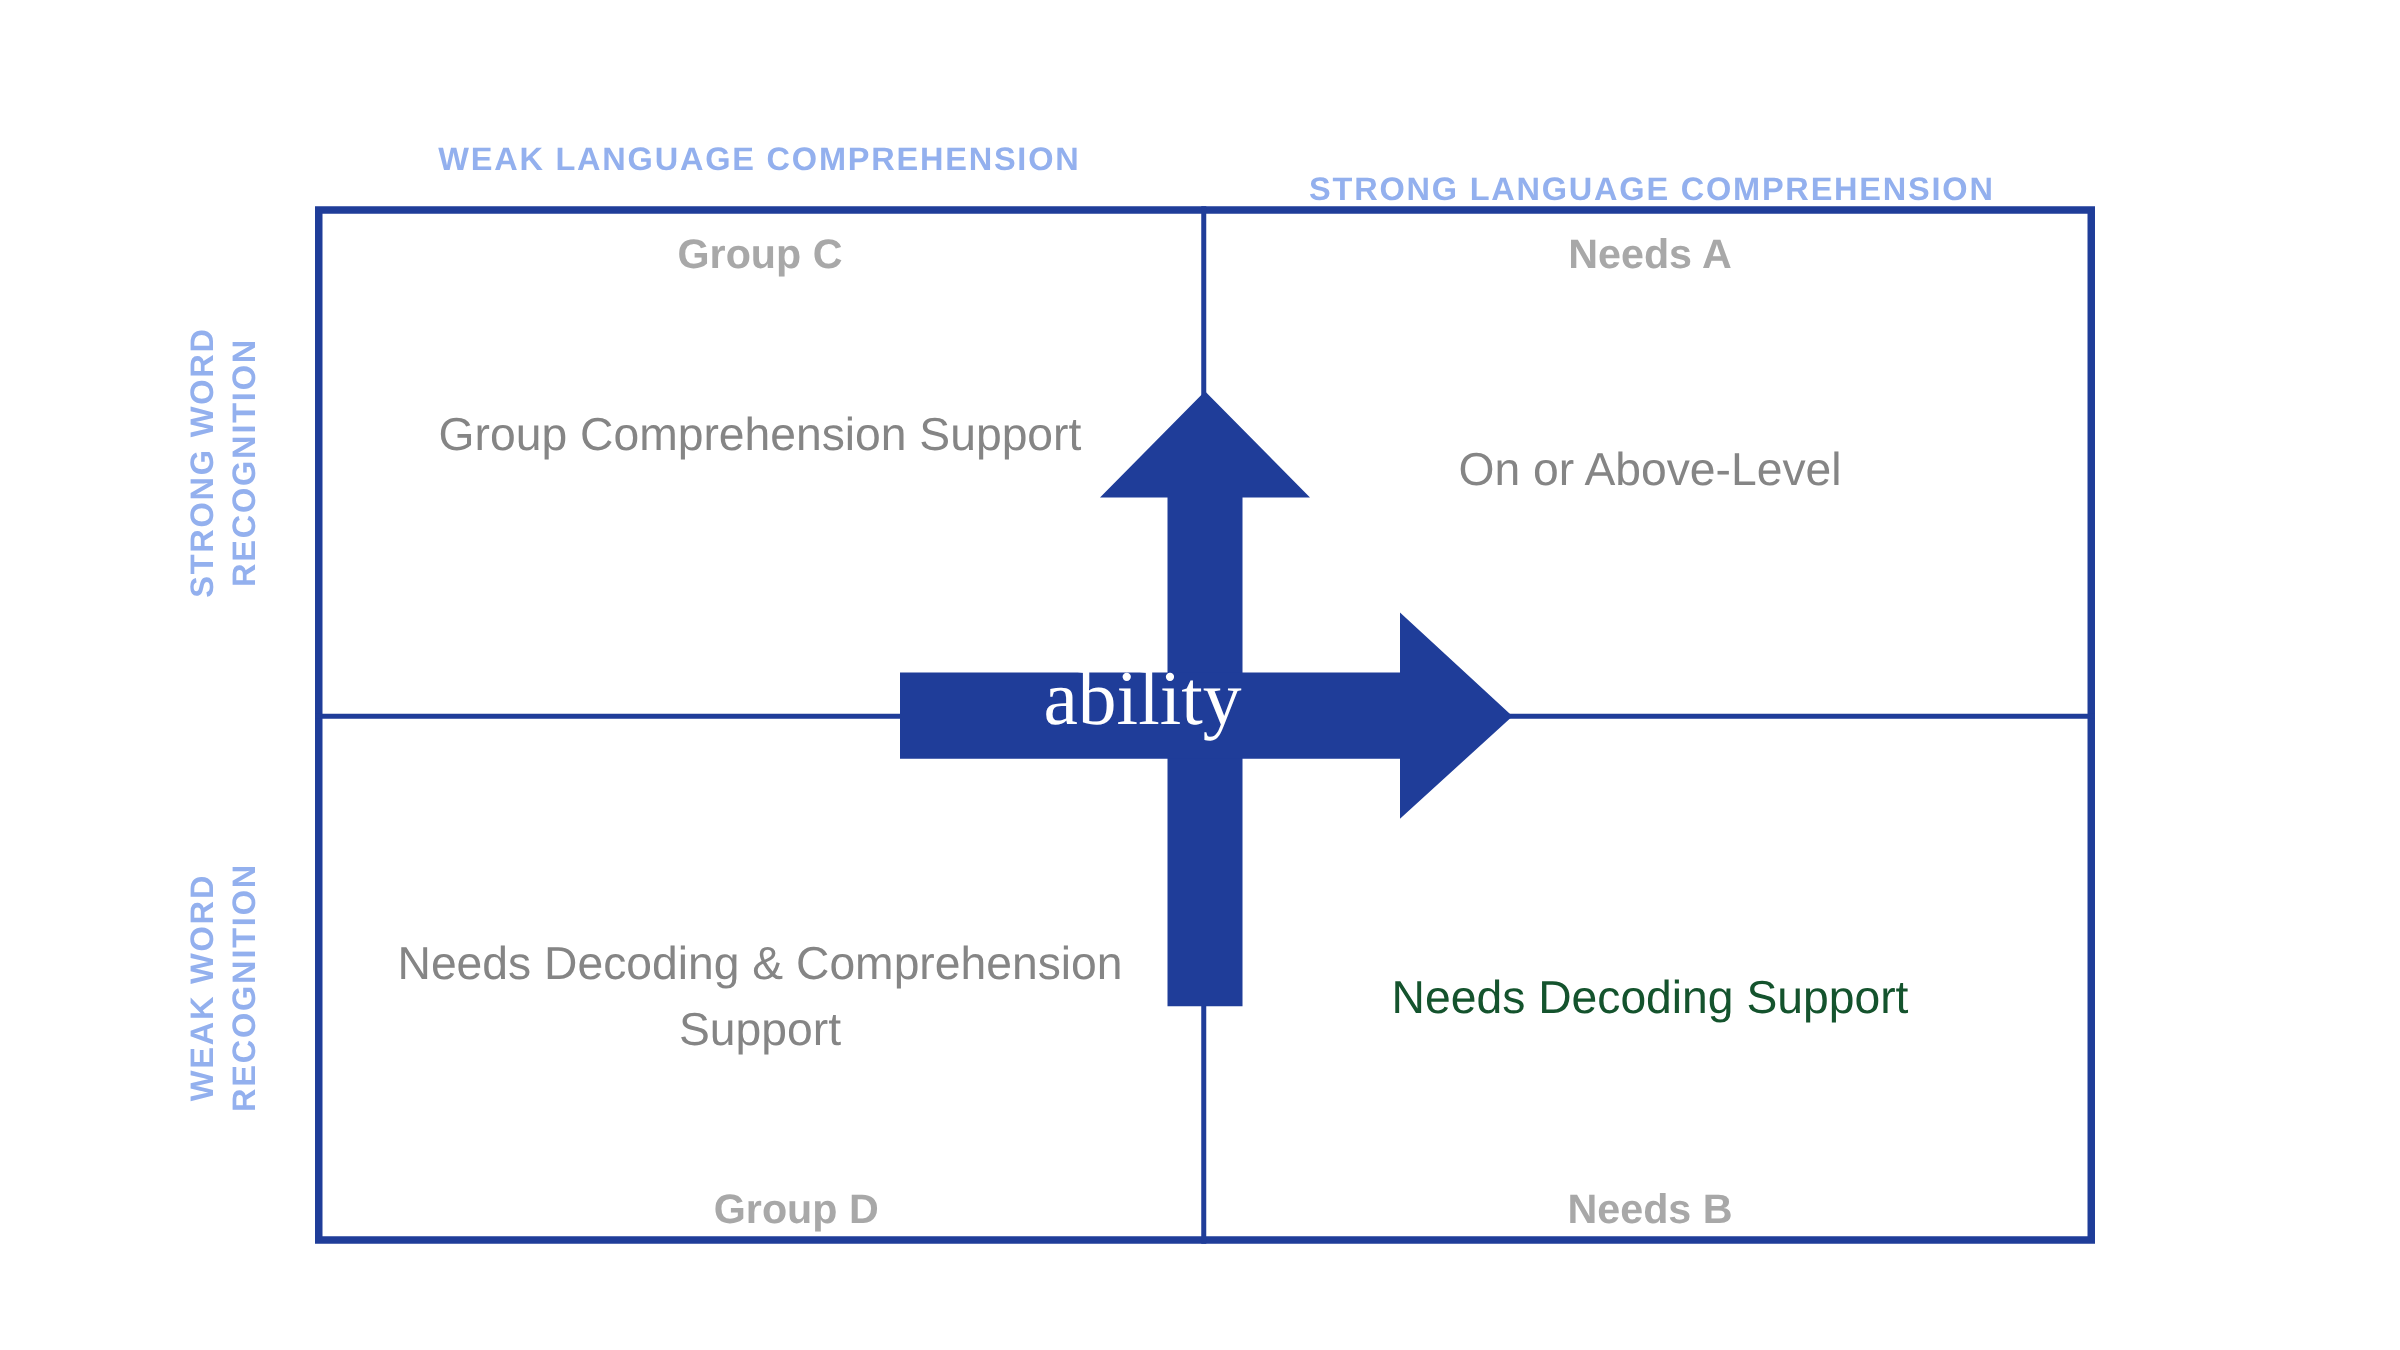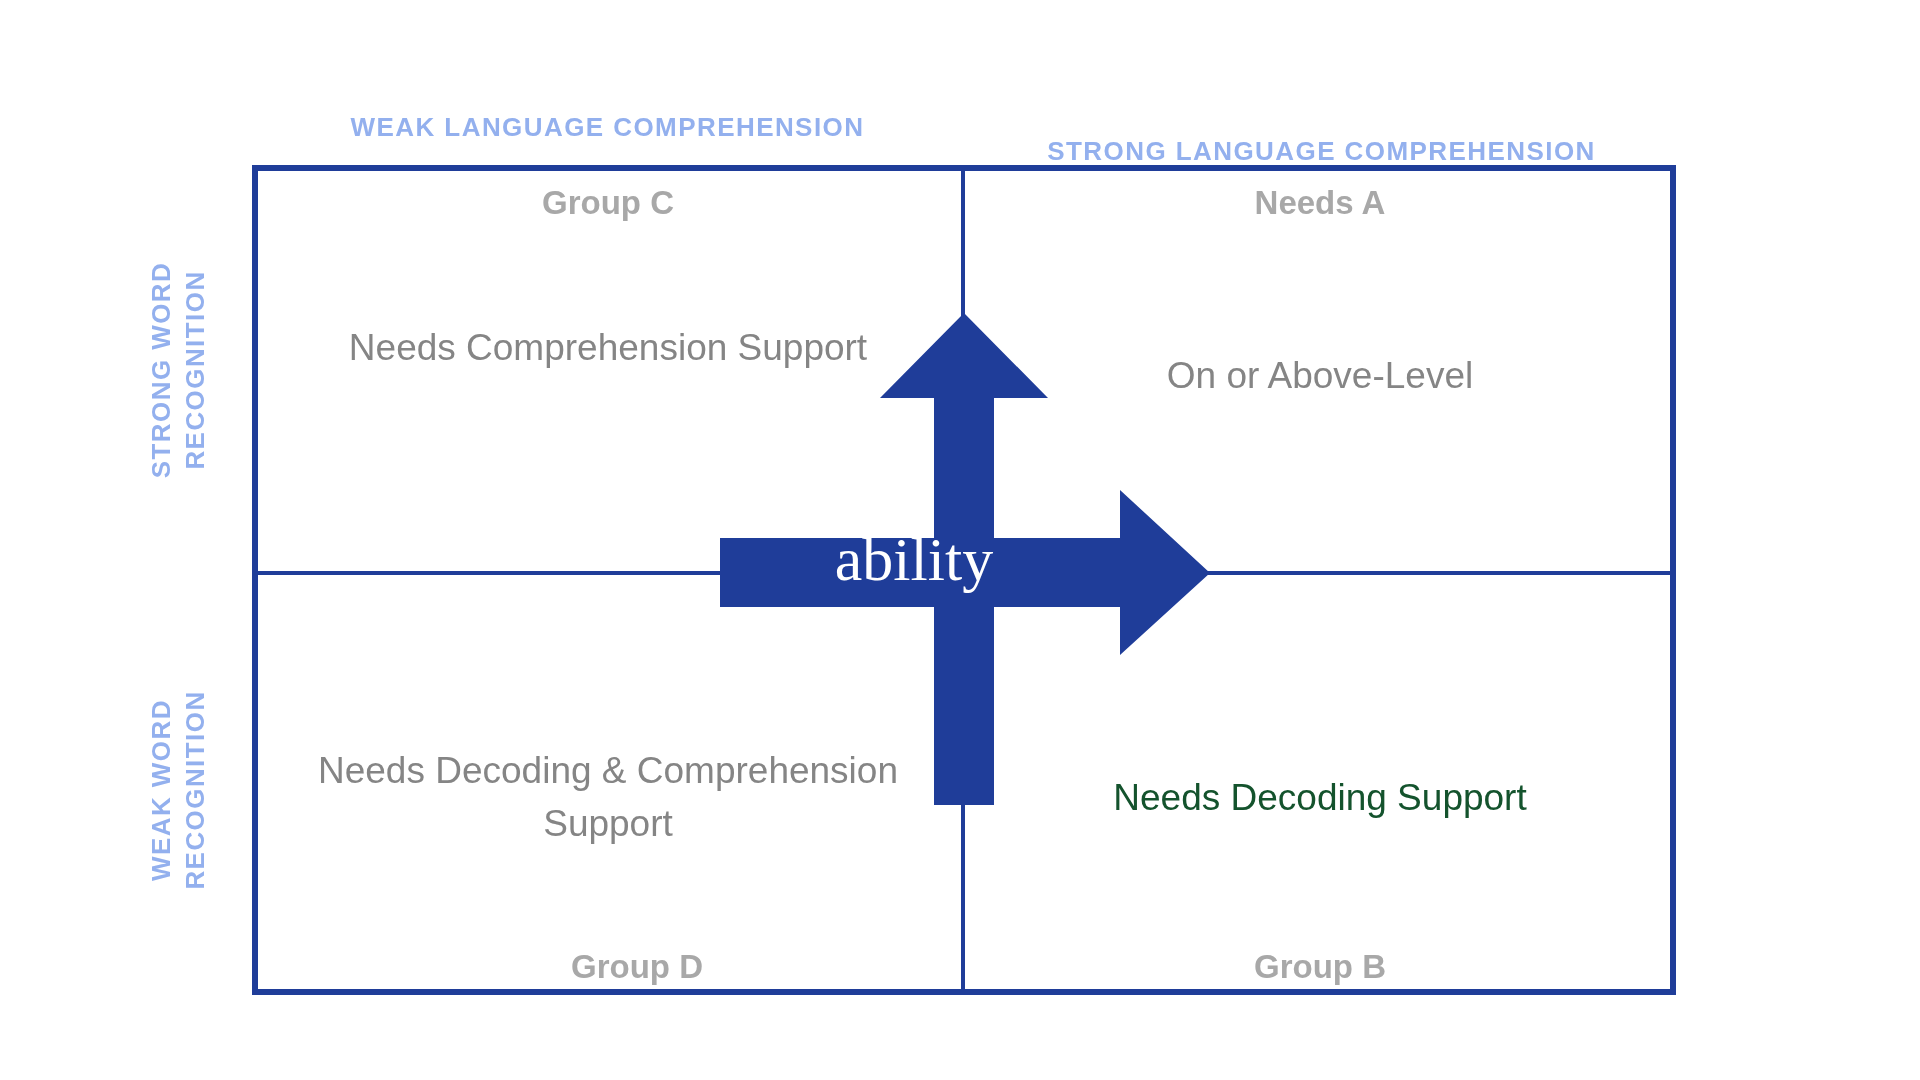--- a/index.html
+++ b/index.html
@@ -163,30 +163,30 @@
   <div class="row-label" id="row-label-bottom" style="color: rgb(147, 176, 238);">
     <span>WEAK WORD</span><br>
     <span>RECOGNITION</span>
   </div>
 
   <div id="matrix" style="border-color: rgb(31, 61, 153);"></div>
   <div class="divider-v" style="background: rgb(31, 61, 153);"></div>
   <div class="divider-h" style="background: rgb(31, 61, 153);"></div>
 
   <div class="group-tag" id="group-tag-c" style="color: rgb(168, 168, 168);">Group C</div>
-  <div class="quad-body" id="quad-body-c" style="color: rgb(133, 133, 133);">Needs Comprehension Support</div>
+  <div class="quad-body" id="quad-body-c" style="color: rgb(133, 133, 133);">Group Comprehension Support</div>
 
   <div class="group-tag" id="group-tag-a" style="color: rgb(168, 168, 168);">Needs A</div>
   <div class="quad-body" id="quad-body-a" style="color: rgb(133, 133, 133);">On or Above-Level</div>
 
   <div class="quad-body" id="quad-body-d" style="color: rgb(133, 133, 133); text-align: center;">Needs Decoding &amp; Comprehension Support</div>
   <div class="group-tag" id="group-tag-d" style="color: rgb(168, 168, 168);">Group D</div>
 
   <div class="quad-body" id="quad-body-b" style="color: #14532d;">Needs Decoding Support</div>
-  <div class="group-tag" id="group-tag-b" style="color: rgb(168, 168, 168);">Group B</div>
+  <div class="group-tag" id="group-tag-b" style="color: rgb(168, 168, 168);">Needs B</div>
 
   <div id="arrow-layer">
     <svg width="1920" height="1080" viewBox="0 0 1920 1080">
 
       <polygon id="arrow-up-shape" points="934,805 994,805 994,398 1048,398 964,313 880,398 934,398" fill="#1f3d99"></polygon>
 
       <polygon id="arrow-right-shape" points="720,538 1120,538 1120,490 1210,573 1120,655 1120,607 720,607" fill="#1f3d99"></polygon>
     </svg>
     <div id="arrow-label" style="color: rgb(255, 255, 255);">ability</div>
   </div>

